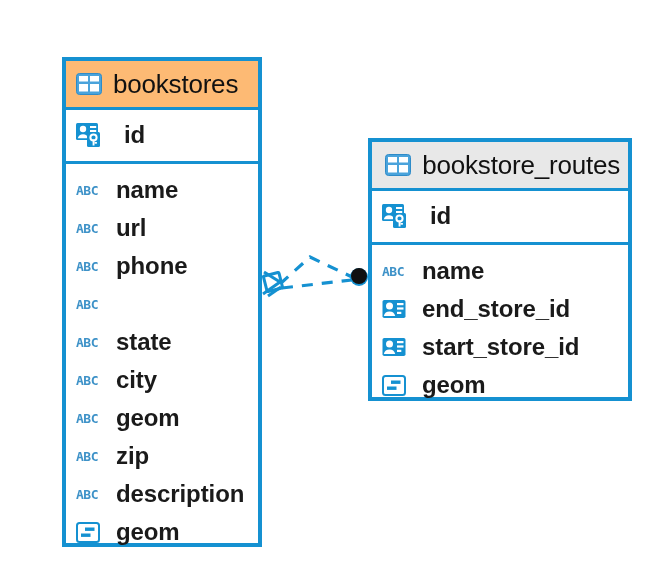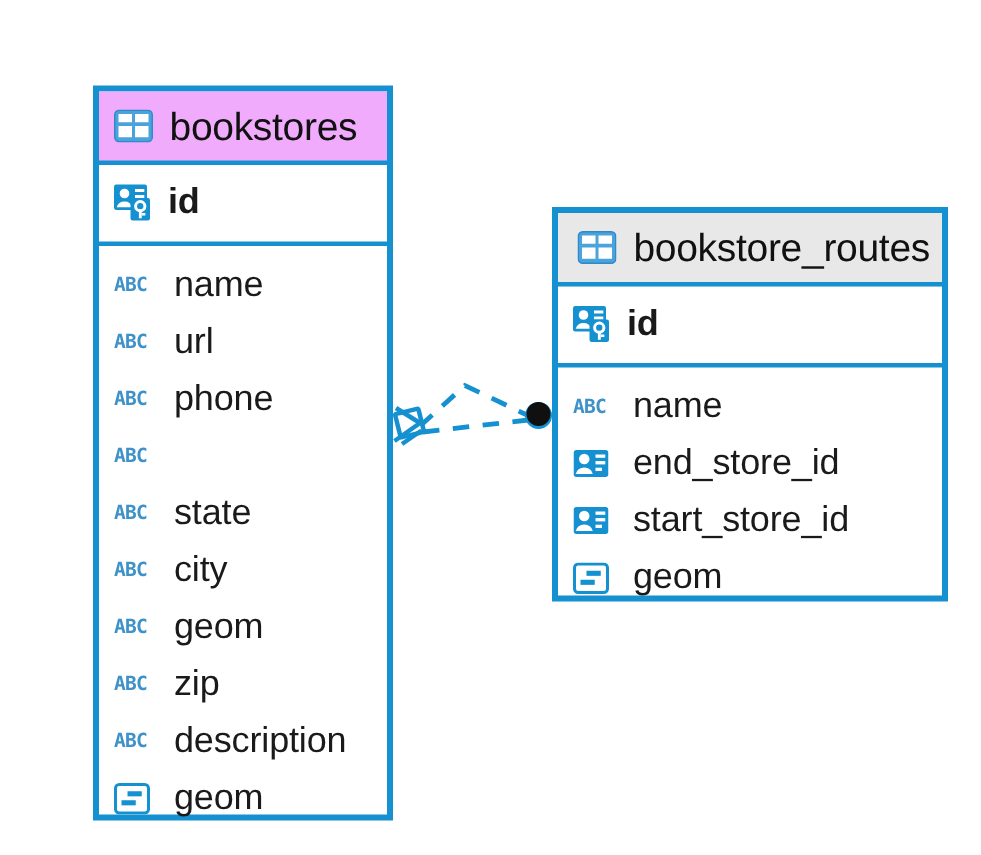--- a/index.html
+++ b/index.html
@@ -25,21 +25,21 @@
   }
 
   .entity-header {
     display: flex;
     align-items: center;
     box-sizing: border-box;
     height: 49px;
     padding: 0 8px 0 10px;
     border-bottom: 3px solid #1591D1;
   }
-  .entity-header.accent-orange { background: #f0abfc; }
+  .entity-header.accent-orange { background: #fdba74; }
   .entity-header.accent-gray   { background: #E8E8E8; justify-content: flex-end; }
 
   .entity-title {
     font-size: 26px;
     color: #111111;
     margin-left: 11px;
     letter-spacing: -0.2px;
     white-space: nowrap;
   }
 
@@ -58,24 +58,25 @@
     display: flex;
     align-items: center;
     height: 38px;
   }
   .field-label {
     font-size: 24px;
     color: #1a1a1a;
     margin-left: 10px;
     white-space: nowrap;
     letter-spacing: -0.1px;
+    font-weight: bold;
   }
   .field-label.pk {
     font-weight: bold;
-    margin-left: 8px;
+    margin-left: 20px;
   }
 
   
   .icon {
     flex: 0 0 auto;
     display: inline-block;
     line-height: 0;
   }
   .icon svg { display: block; }
 

